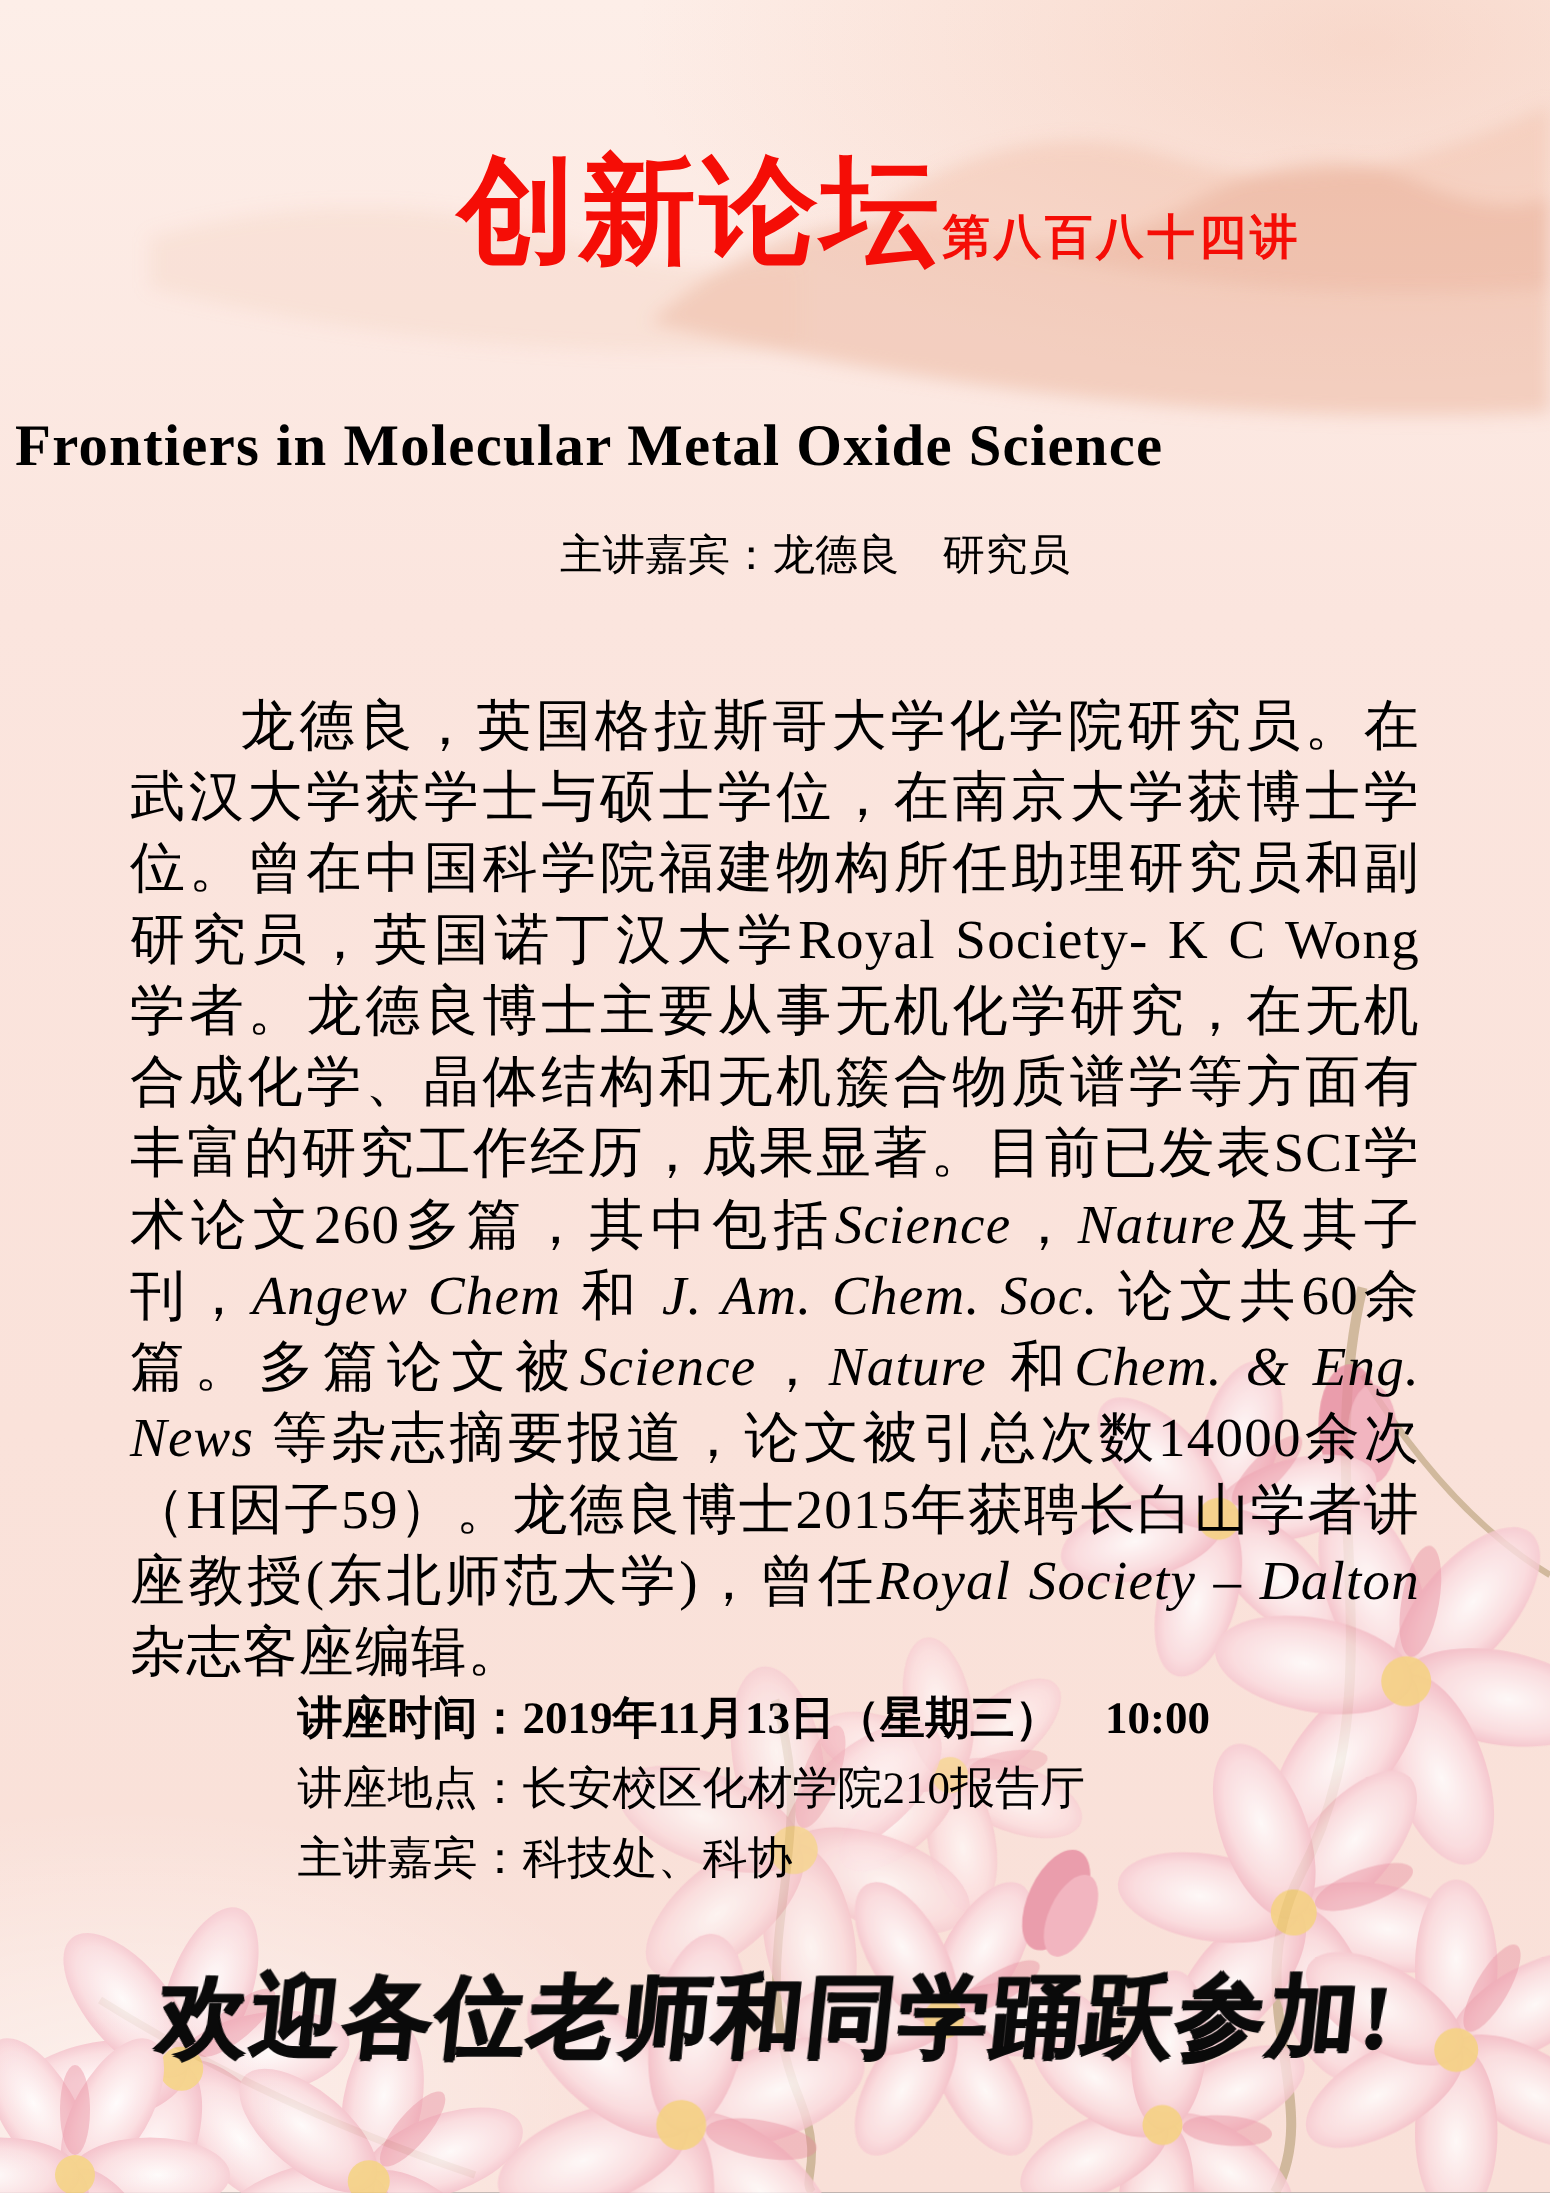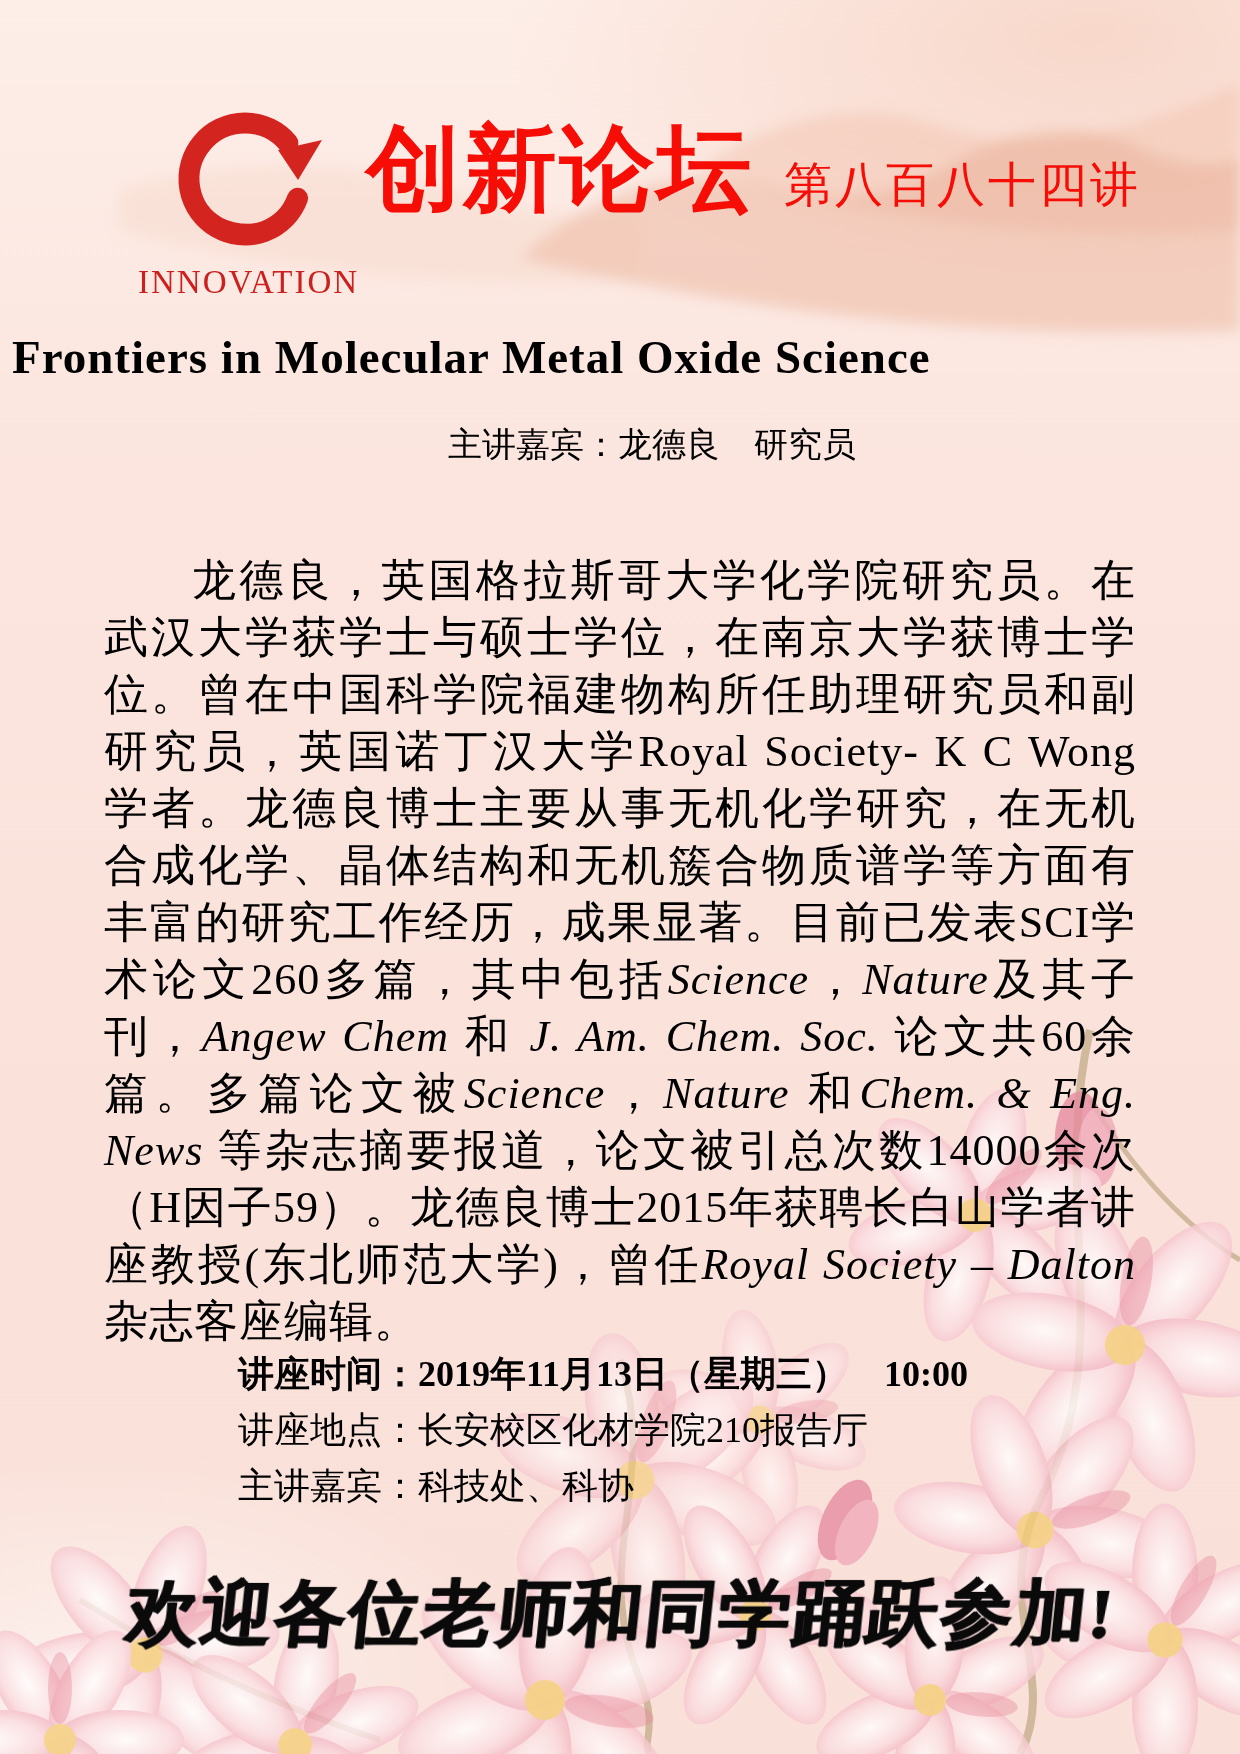--- a/index.html
+++ b/index.html
@@ -23,21 +23,21 @@
   .logo svg{display:block;margin:0 auto;}
   .logo-text{
     margin-top:2px;color:#cb201e;font-size:33px;letter-spacing:2px;
     font-family:"Liberation Serif", serif;
   }
   .forum-row{
     position:absolute;left:366px;top:120px;display:flex;align-items:flex-end;
     font-family:"Liberation Sans", sans-serif;color:#f50d06;white-space:nowrap;
   }
   .forum-title{font-size:94px;font-weight:bold;line-height:1.05;letter-spacing:3px;}
-  .lecture-no{font-size:48px;font-weight:normal;line-height:1;letter-spacing:3px;margin-left:30px;padding-bottom:10px;}
+  .lecture-no{font-size:38px;font-weight:bold;line-height:1;letter-spacing:3px;padding-bottom:10px;}
 
   
   .en-title{
     position:absolute;top:330px;left:12px;width:100%;text-align:left;
     font-size:47px;font-weight:bold;letter-spacing:1px;color:#000;
   }
 
   
   .speakers{
     position:absolute;top:418px;left:0;width:100%;text-align:center;
@@ -123,29 +123,20 @@
       <use href="#blossom" transform="translate(635,1480) rotate(-10) scale(2.4)" opacity="0.8"></use>
       <use href="#blossom" transform="translate(755,1615) rotate(30) scale(2.0)"></use>
       <use href="#blossom" transform="translate(545,1700) rotate(70) scale(2.5)"></use>
       <use href="#blossom" transform="translate(145,1655) rotate(20) scale(2.2)"></use>
       <use href="#blossom" transform="translate(60,1740) rotate(-30) scale(2.0)"></use>
       <use href="#blossom" transform="translate(295,1745) rotate(10) scale(2.1)"></use>
       <use href="#bud" transform="translate(845,1520) rotate(25) scale(1.6)"></use>
     </g>
   </svg>
 
-  <div class="logo">
-    <svg width="215" height="158" viewBox="0 0 215 158" aria-hidden="true">
-      <path d="M147.9,39 A56,56 0 1 0 157.6,94.2" fill="none" stroke="#d42420" stroke-width="21" stroke-linecap="round"></path>
-      <polygon points="138,46 182,36 158,76" fill="#d42420"></polygon>
-      <path d="M60,96 Q80,130 127,121" fill="none" stroke="#d42420" stroke-width="6" stroke-linecap="round"></path>
-      <path d="M70,110 Q96,131 121,123" fill="none" stroke="#d42420" stroke-width="4" stroke-linecap="round"></path>
-    </svg>
-    <div class="logo-text">INNOVATION</div>
-  </div>
 
   <div class="forum-row">
     <span class="forum-title">创新论坛</span>
     <span class="lecture-no">第八百八十四讲</span>
   </div>
 
   <div class="en-title">Frontiers in Molecular Metal Oxide Science</div>
 
   <div class="speakers">
     <div>主讲嘉宾：龙德良　研究员</div>

